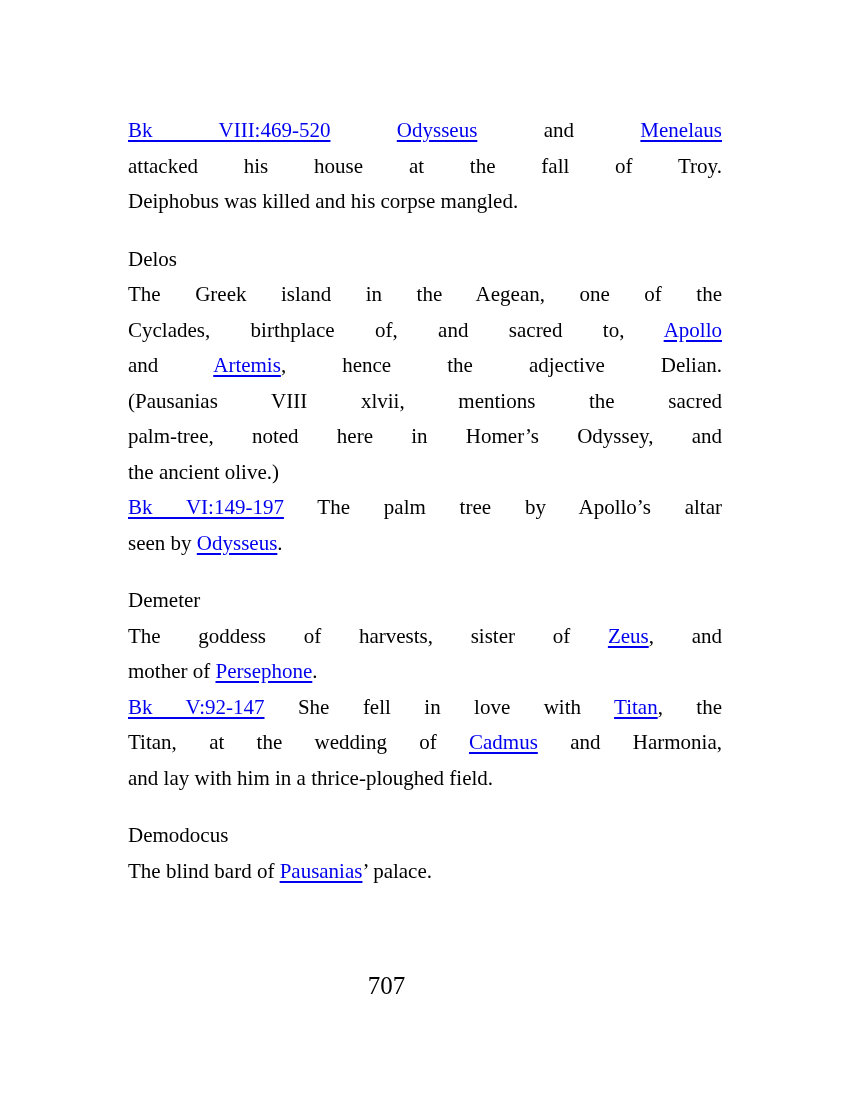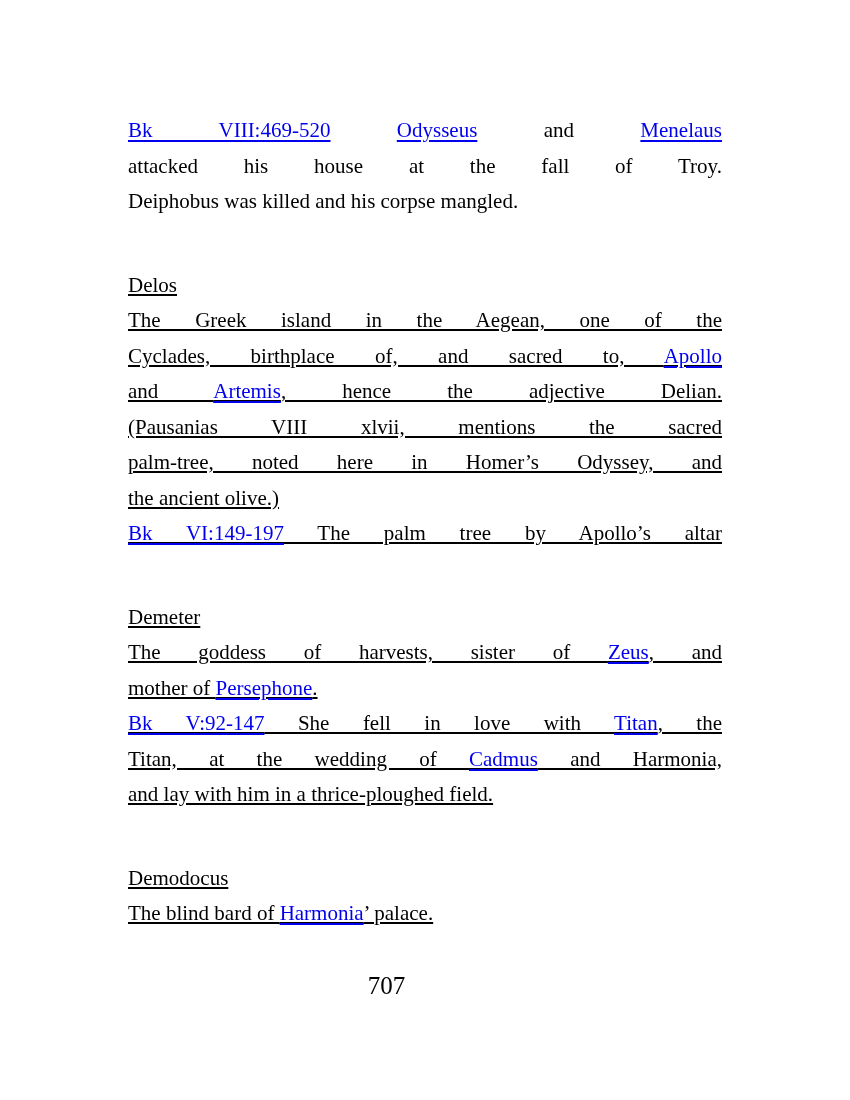--- a/index.html
+++ b/index.html
@@ -22,22 +22,21 @@
   }
   .text-block {
     position: absolute;
     left: 128px;
     top: 113px;
     width: 594px;
     font-size: 21px;
     line-height: 35.5px;
   }
   .section + .section {
-    margin-top: 48px;
-    text-decoration: underline;
+    margin-top: 22px;
   }
   .line {
     width: 594px;
   }
   .line.justify {
     text-align: justify;
     text-align-last: justify;
   }
   .line.left {
     text-align: center;
@@ -71,28 +70,29 @@
       </div>
       <div class="section">
         <div class="line left"><span>Delos</span></div>
         <div class="line justify"><span>The Greek island in the Aegean, one of the</span></div>
         <div class="line justify"><span>Cyclades, birthplace of, and sacred to, </span><a href="#" class="doc-link">Apollo</a></div>
         <div class="line justify"><span>and </span><a href="#" class="doc-link">Artemis</a><span>, hence the adjective Delian.</span></div>
         <div class="line justify"><span>(Pausanias VIII xlvii, mentions the sacred</span></div>
         <div class="line justify"><span>palm-tree, noted here in Homer’s Odyssey, and</span></div>
         <div class="line left"><span>the ancient olive.)</span></div>
         <div class="line justify"><a href="#" class="doc-link">Bk VI:149-197</a><span> The palm tree by Apollo’s altar</span></div>
+        <div class="line left"><span>seen by </span><a href="#" class="doc-link">Odysseus</a><span>.</span></div>
       </div>
       <div class="section">
         <div class="line left"><span>Demeter</span></div>
         <div class="line justify"><span>The goddess of harvests, sister of </span><a href="#" class="doc-link">Zeus</a><span>, and</span></div>
         <div class="line left"><span>mother of </span><a href="#" class="doc-link">Persephone</a><span>.</span></div>
         <div class="line justify"><a href="#" class="doc-link">Bk V:92-147</a><span> She fell in love with </span><a href="#" class="doc-link">Titan</a><span>, the</span></div>
         <div class="line justify"><span>Titan, at the wedding of </span><a href="#" class="doc-link">Cadmus</a><span> and Harmonia,</span></div>
         <div class="line left"><span>and lay with him in a thrice-ploughed field.</span></div>
       </div>
       <div class="section">
         <div class="line left"><span>Demodocus</span></div>
-        <div class="line left"><span>The blind bard of </span><a href="#" class="doc-link">Harmonia</a><span>’ palace.</span></div>
+        <div class="line left"><span>The blind bard of </span><a href="#" class="doc-link">Pausanias</a><span>’ palace.</span></div>
       </div>
     </div>
   <div class="footer">707</div>
 </div>
 
 </body></html>

